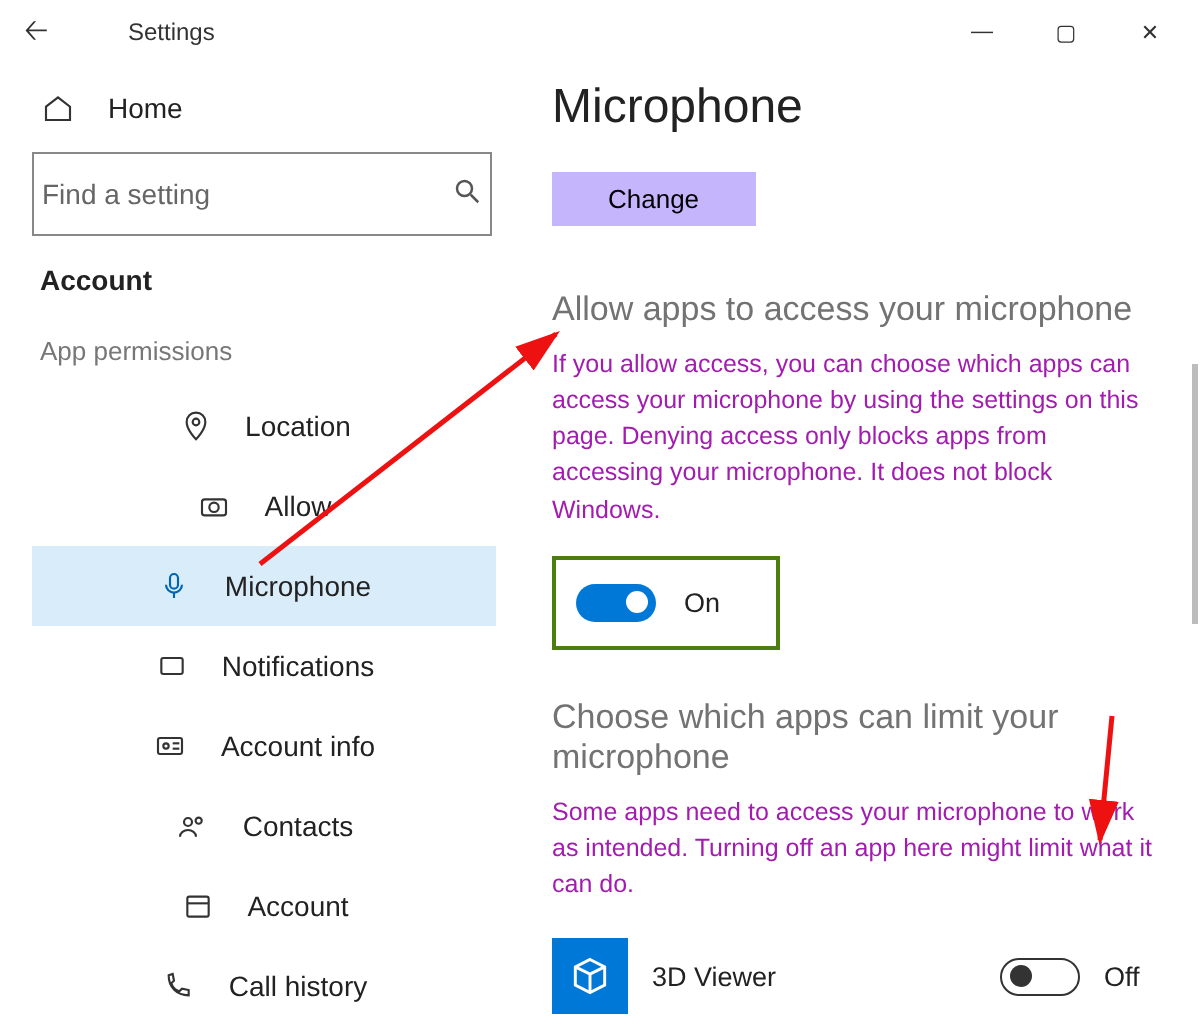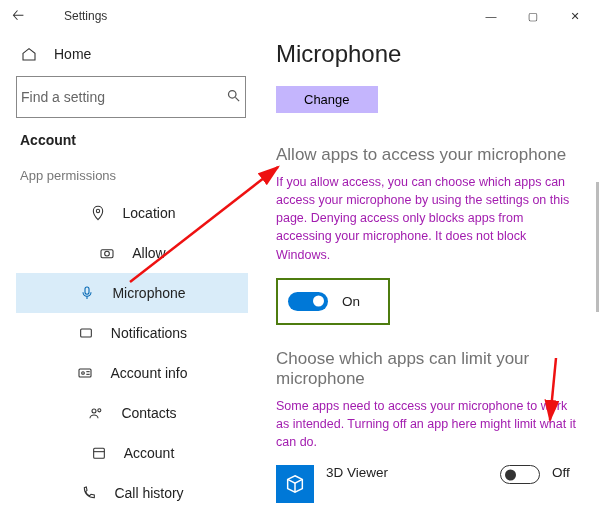--- a/index.html
+++ b/index.html
@@ -77,21 +77,21 @@
   .toggle.on { background: #0078d7; }
   .toggle.off { background: #fff; border: 1.5px solid #333; }
   .toggle .knob {
     width: 11px; height: 11px; border-radius: 50%; position: absolute; top: 50%; transform: translateY(-50%);
   }
   .toggle.on .knob { background: #fff; right: 4px; }
   .toggle.off .knob { background: #333; left: 4px; }
   .toggle-label { font-size: 13.5px; }
   .highlight-box { border: 2px solid #4d7c0f; padding: 6px 24px 6px 6px; display:inline-flex; }
   .app-row {
-    display:flex; align-items:flex-start; gap: 12px; height: 46px; margin-top: 6px;
+    display:flex; align-items:center; gap: 12px; height: 46px; margin-top: 6px;
   }
   .app-icon {
     width: 38px; height: 38px; background:#0078d7; display:flex; align-items:center; justify-content:center; color:#fff;
   }
   .app-name { flex:1; font-size: 13.5px; }
   
   .arrow-svg { position:absolute; pointer-events:none; }
   
   .scroll-hint {
     position:absolute; right:1px; top:150px; width:3px; height:130px; background:#bcbcbc;

